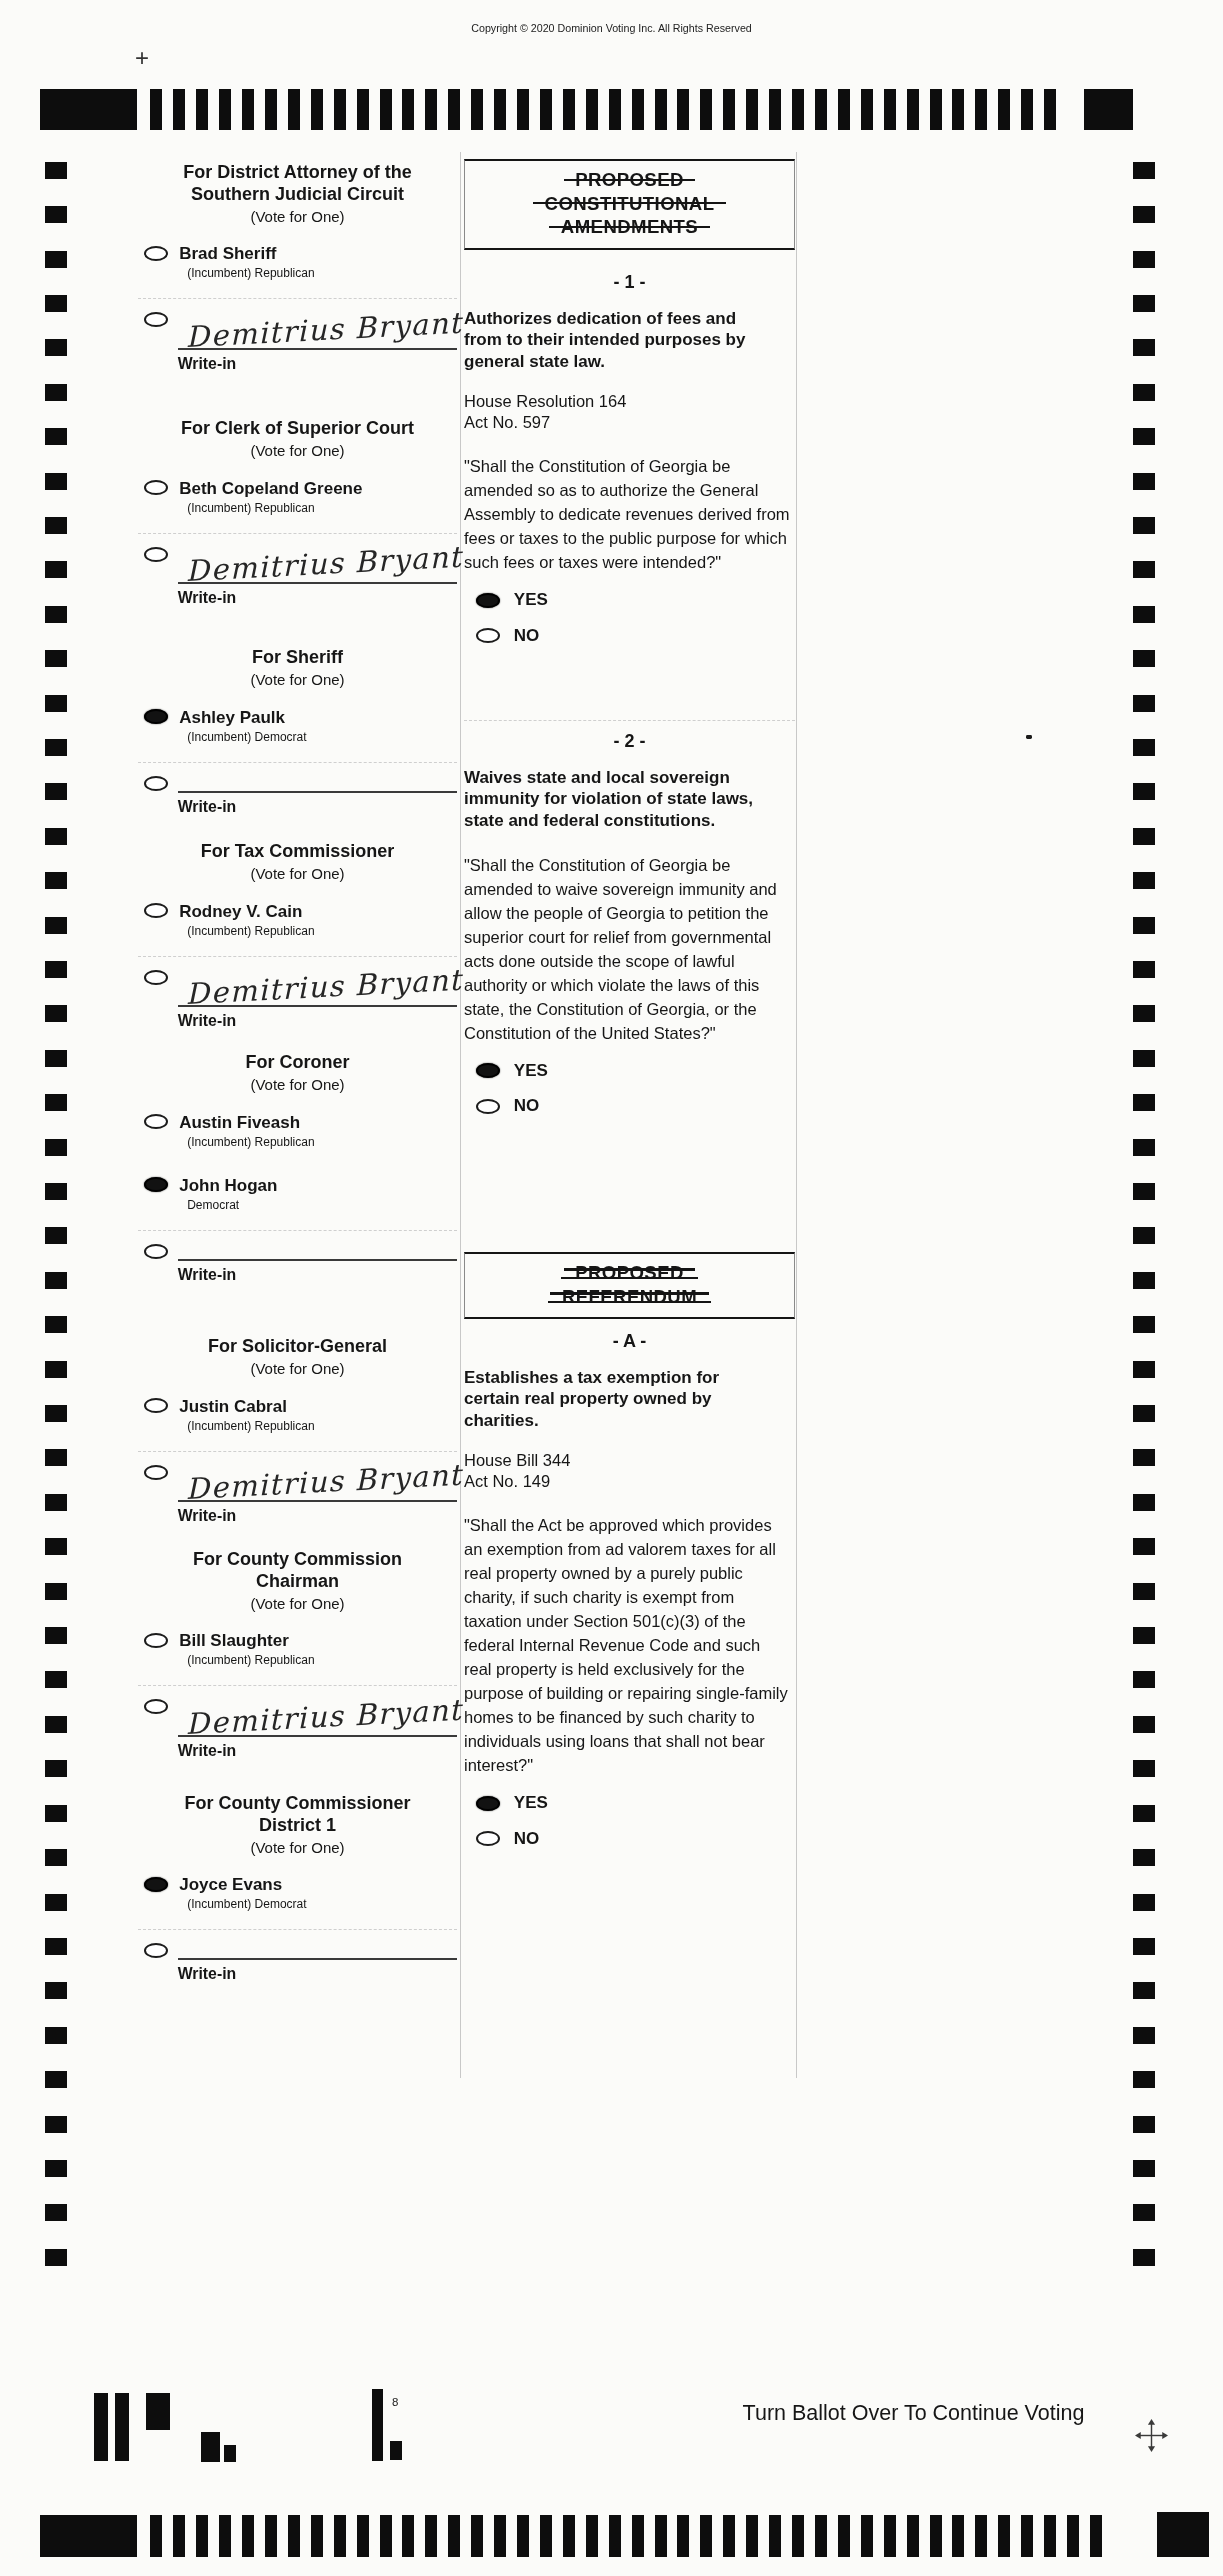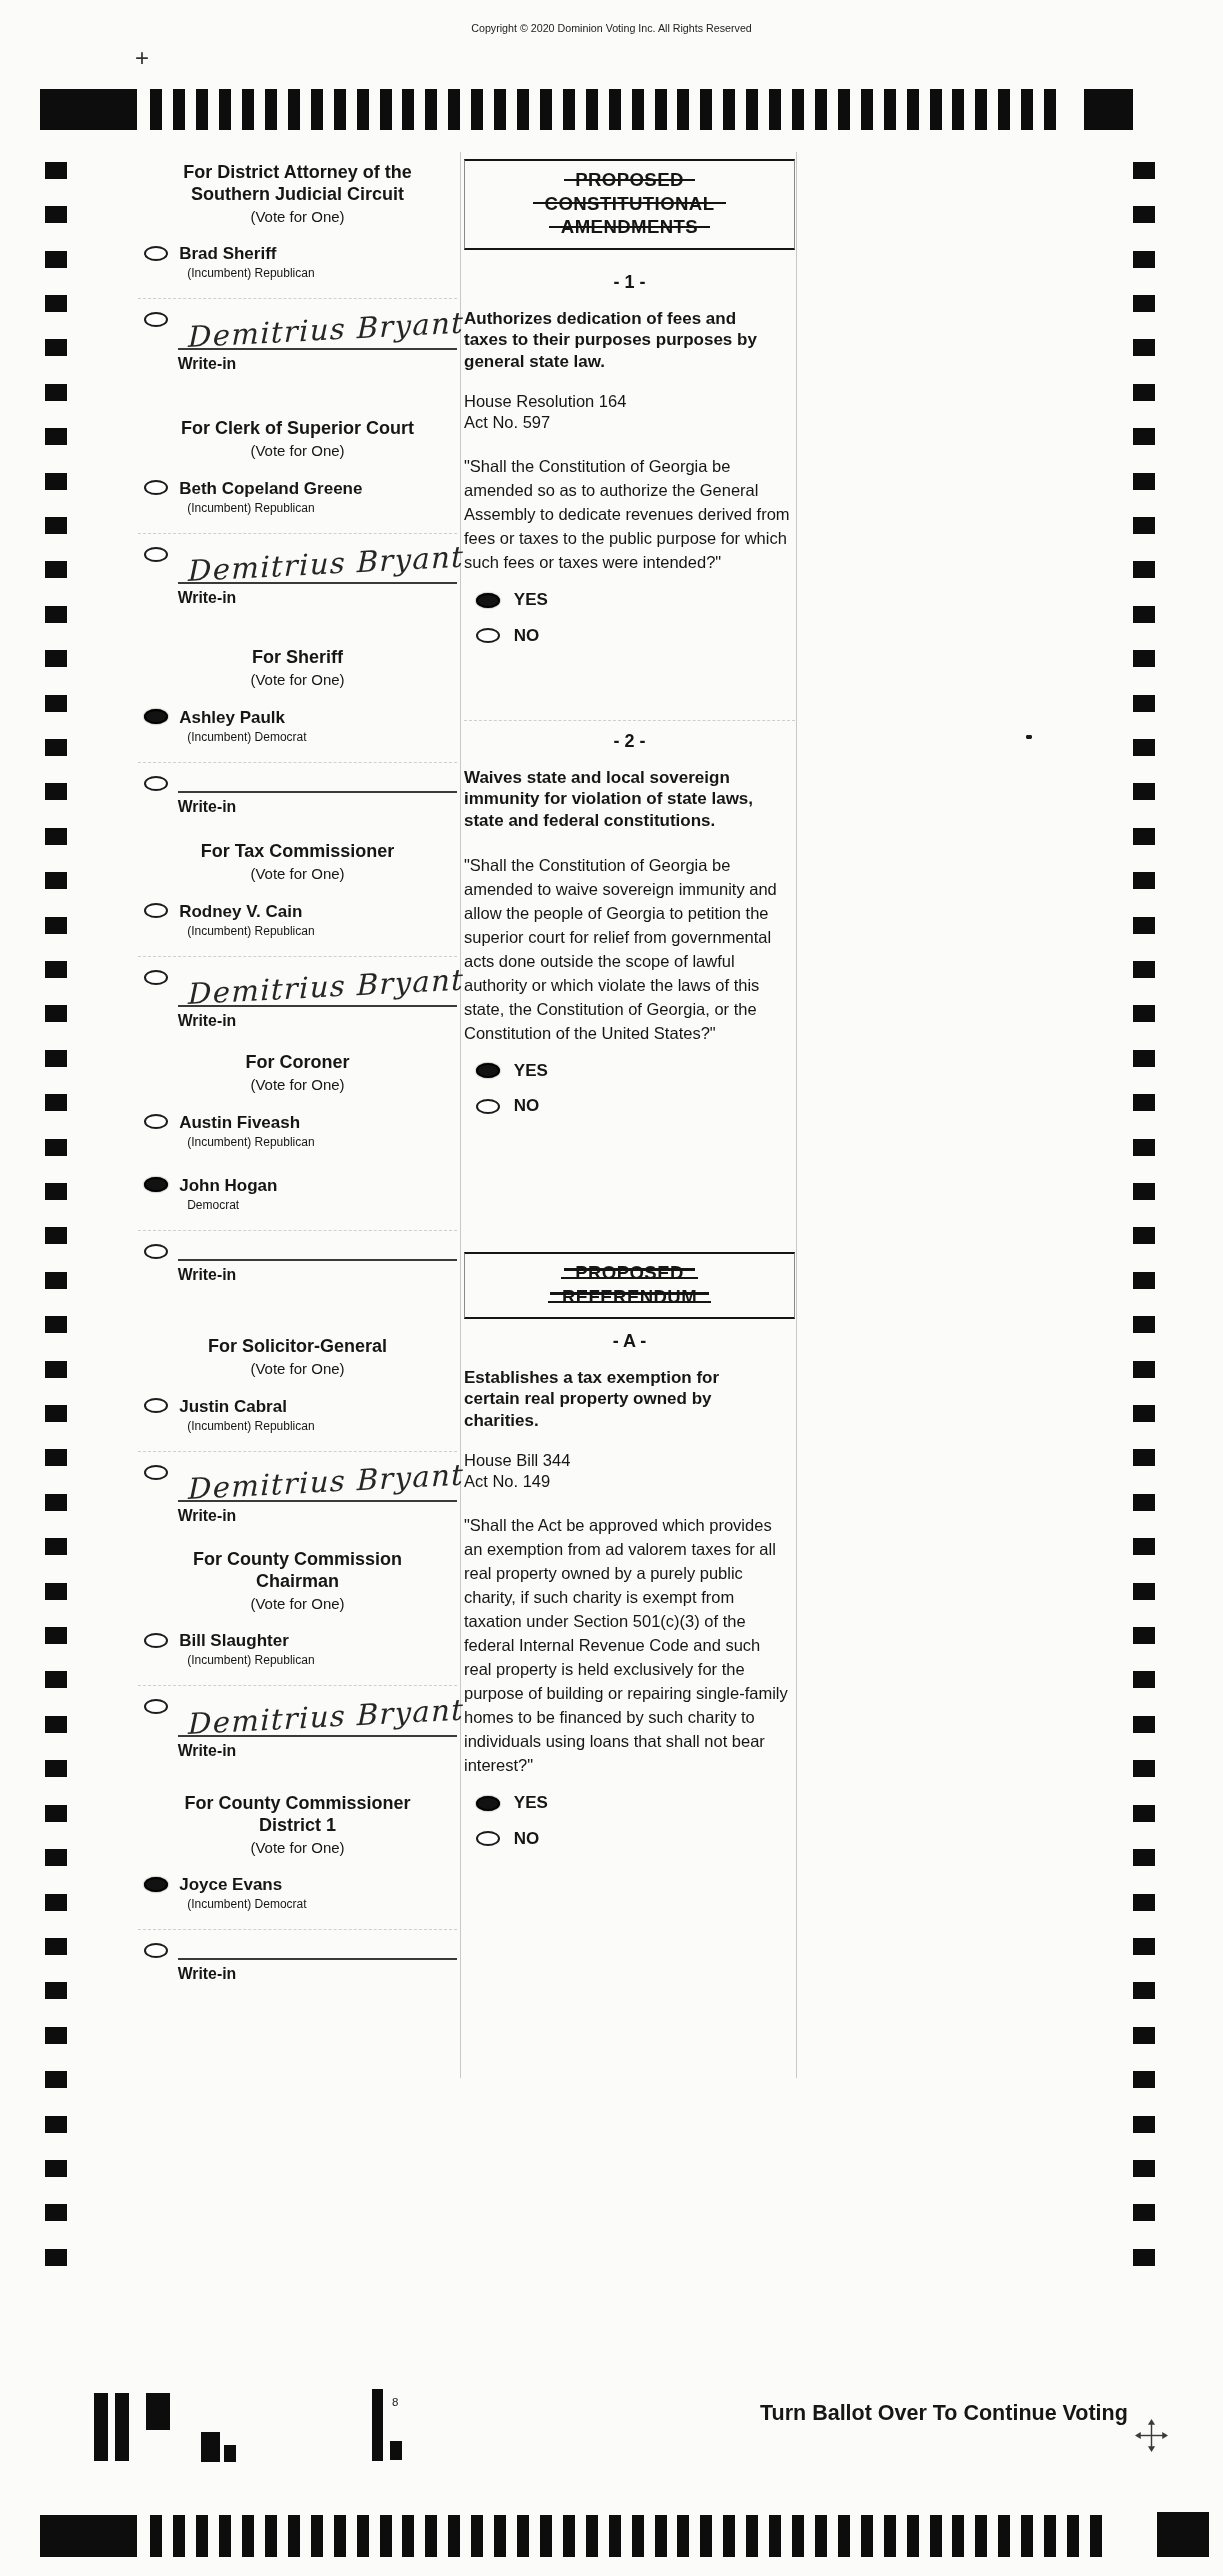--- a/index.html
+++ b/index.html
@@ -69,22 +69,22 @@
   
   .m-num { text-align:center; font-weight:bold; font-size:18px; line-height:21.5px; }
   .m-sum { font-weight:bold; font-size:17px; line-height:21.5px; margin-top:14.3px; padding-right:18.6px; }
   .m-refs { margin-top:18.6px; font-size:16.5px; line-height:21px; }
   .m-q { margin-top:21.5px; font-size:16.5px; line-height:24px; padding-right:2.9px; }
   .yn { display:flex; gap:14.3px; align-items:center; margin-top:15.8px; padding-left:11.5px; }
   .yn-label { font-weight:bold; font-size:17px; }
   .measure.dashed-top { border-top:0.7px dashed #cfcfcf; padding-top:10px; }
   
   .turnover {
-    position:absolute; left:760px; top:2401px; width:351px;
-    font-weight:bold; font-size:21.5px; text-align:center; white-space:nowrap;
+    position:absolute; left:738px; top:2401px; width:351px;
+    font-weight:normal; font-size:21.5px; text-align:center; white-space:nowrap;
   }
   .crosshair { position:absolute; left:1135px; top:2419px; }
   .glyph8 { position:absolute; left:392px; top:2396px; font-size:11.5px; color:#222; }
   .stray { position:absolute; left:1026px; top:735px; width:6.4px; height:3.6px; background:#1b1b1b; border-radius:1.4px; }
 </style>
 </head>
 <body>
 
 <div class="page">
 
@@ -294,21 +294,21 @@
   <div class="col-right">
 
     <div class="hdr-box" style="top:159px">
       <div class="hdr-line">PROPOSED</div>
       <div class="hdr-line">CONSTITUTIONAL</div>
       <div class="hdr-line">AMENDMENTS</div>
     </div>
 
     <section class="measure" style="top:272px">
       <div class="m-num">- 1 -</div>
-      <p class="m-sum">Authorizes dedication of fees and taxes to their purposes purposes by general state law.</p>
+      <p class="m-sum">Authorizes dedication of fees and from to their intended purposes by general state law.</p>
       <div class="m-refs">
         <div>House Resolution 164</div>
         <div>Act No. 597</div>
       </div>
       <p class="m-q">"Shall the Constitution of Georgia be amended so as to authorize the General Assembly to dedicate revenues derived from fees or taxes to the public purpose for which such fees or taxes were intended?"</p>
       <div class="yn">
         <span class="bubble filled"></span>
         <span class="yn-label">YES</span>
       </div>
       <div class="yn">

